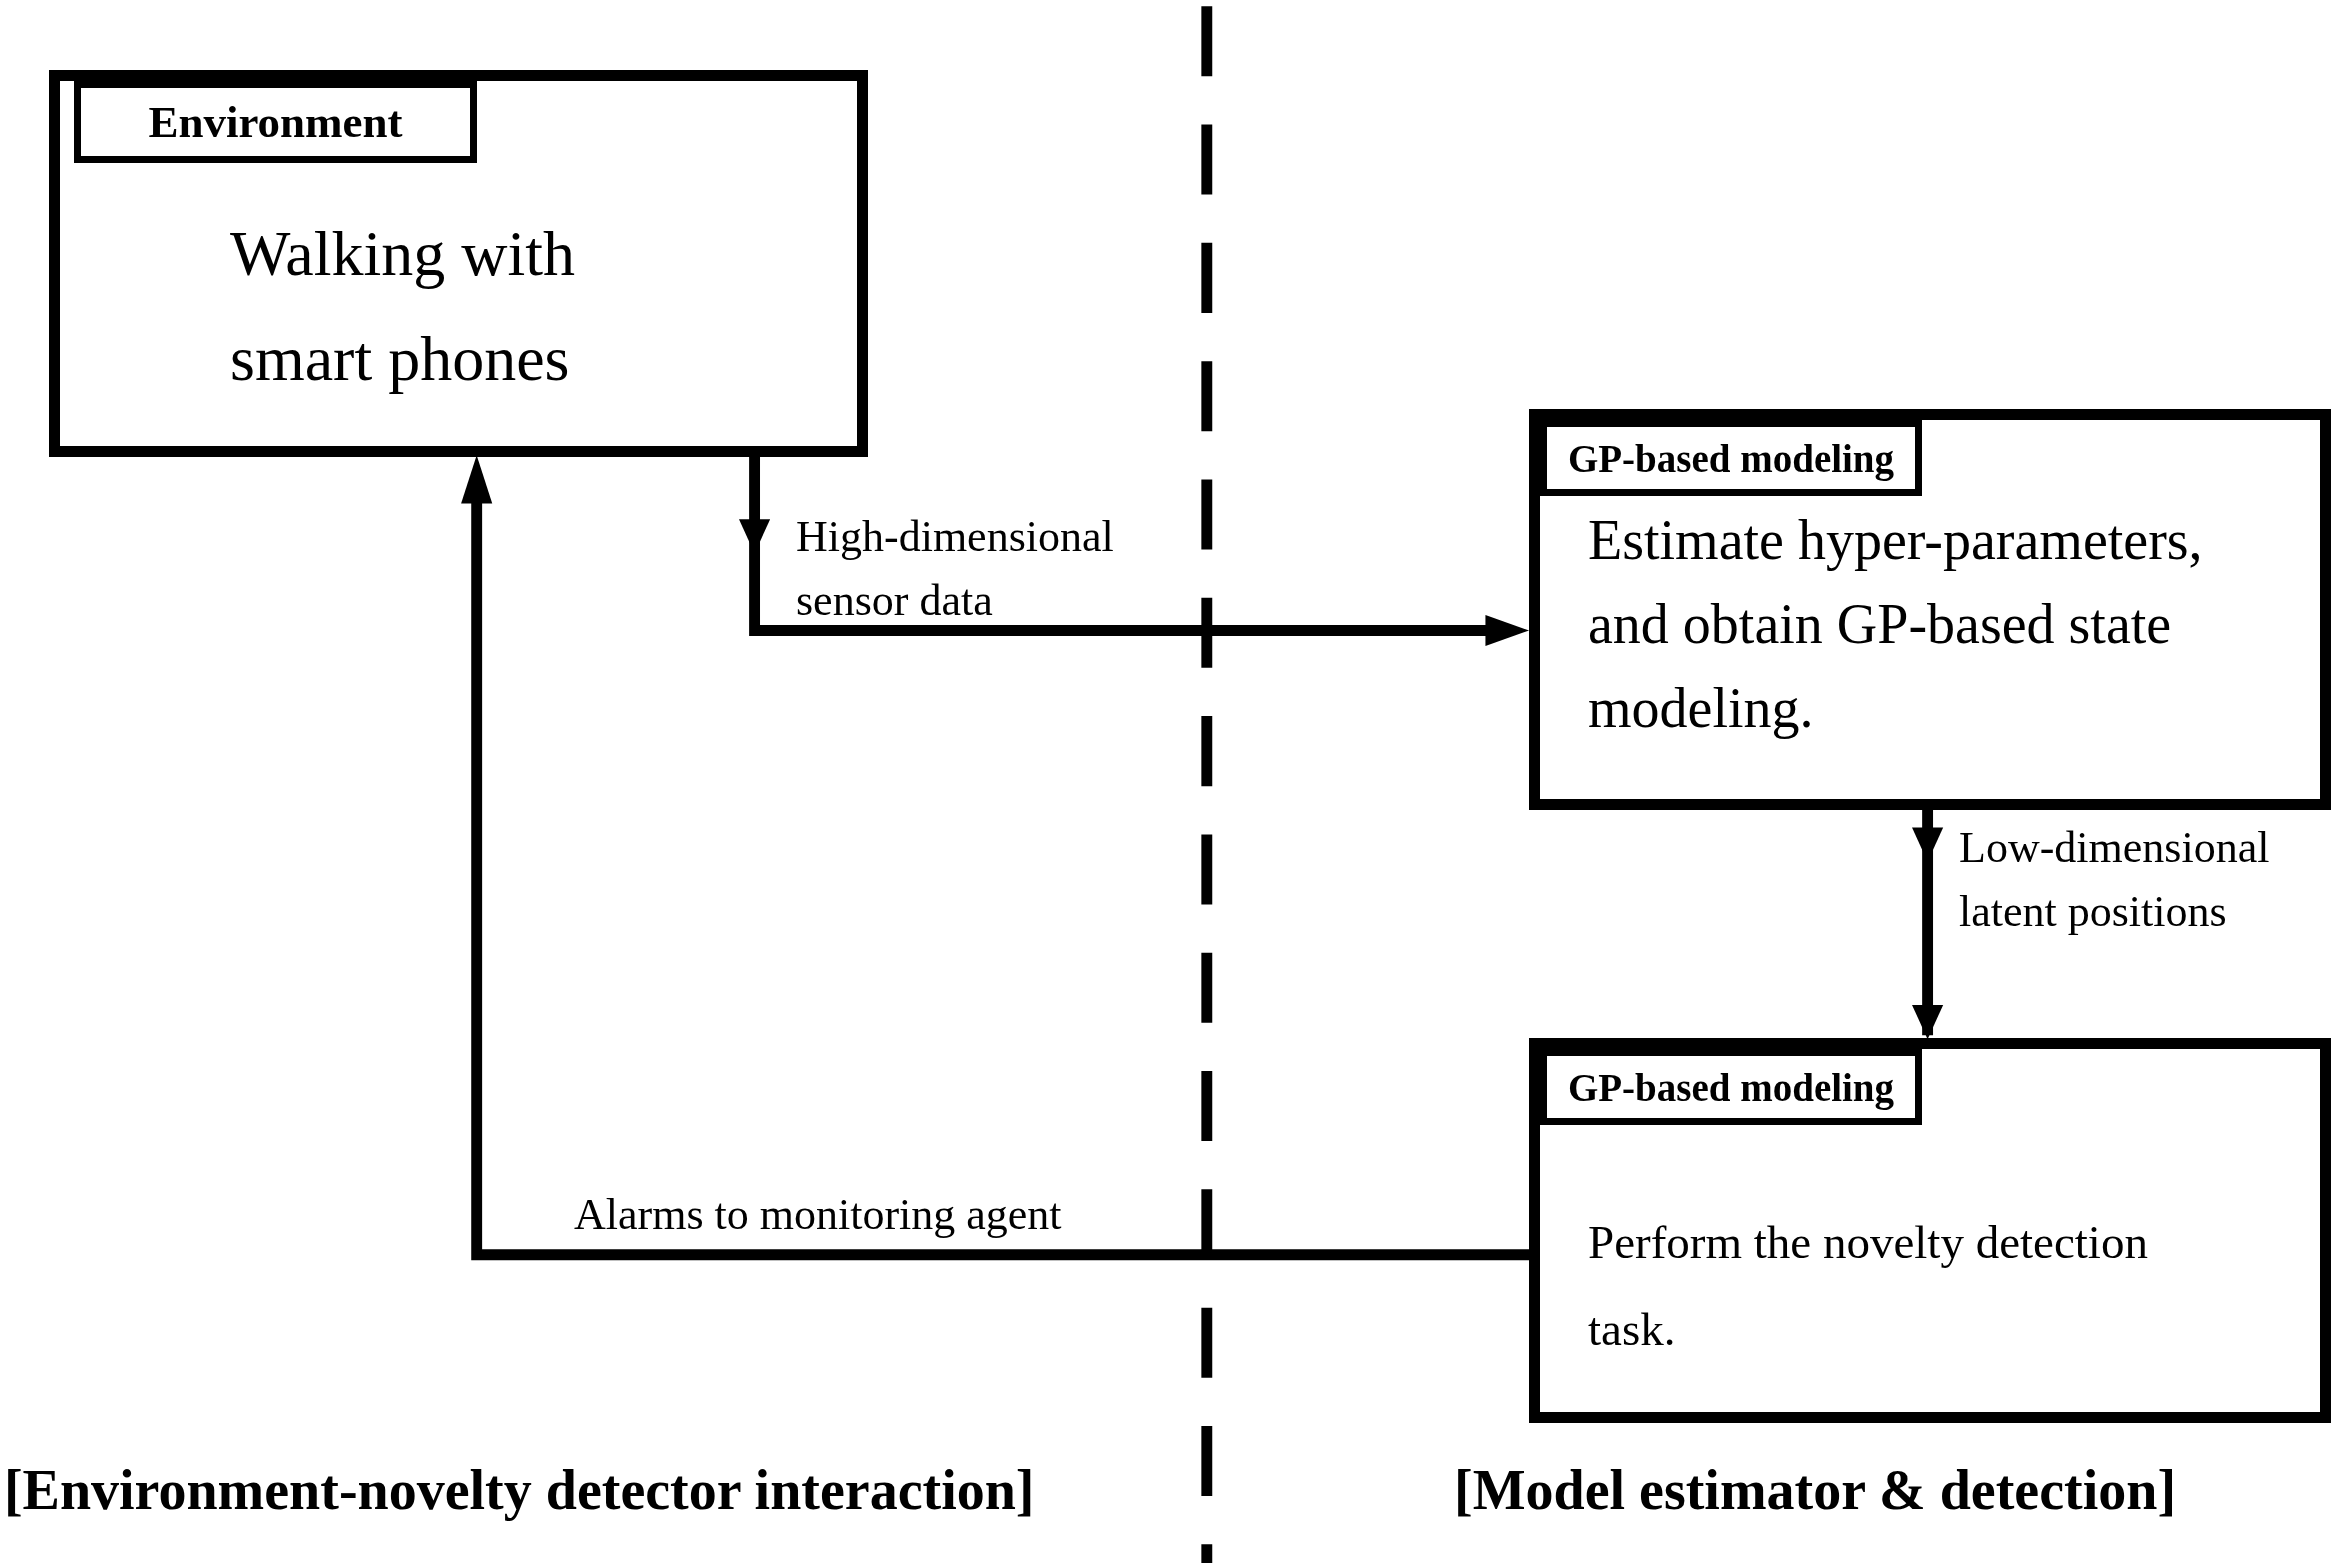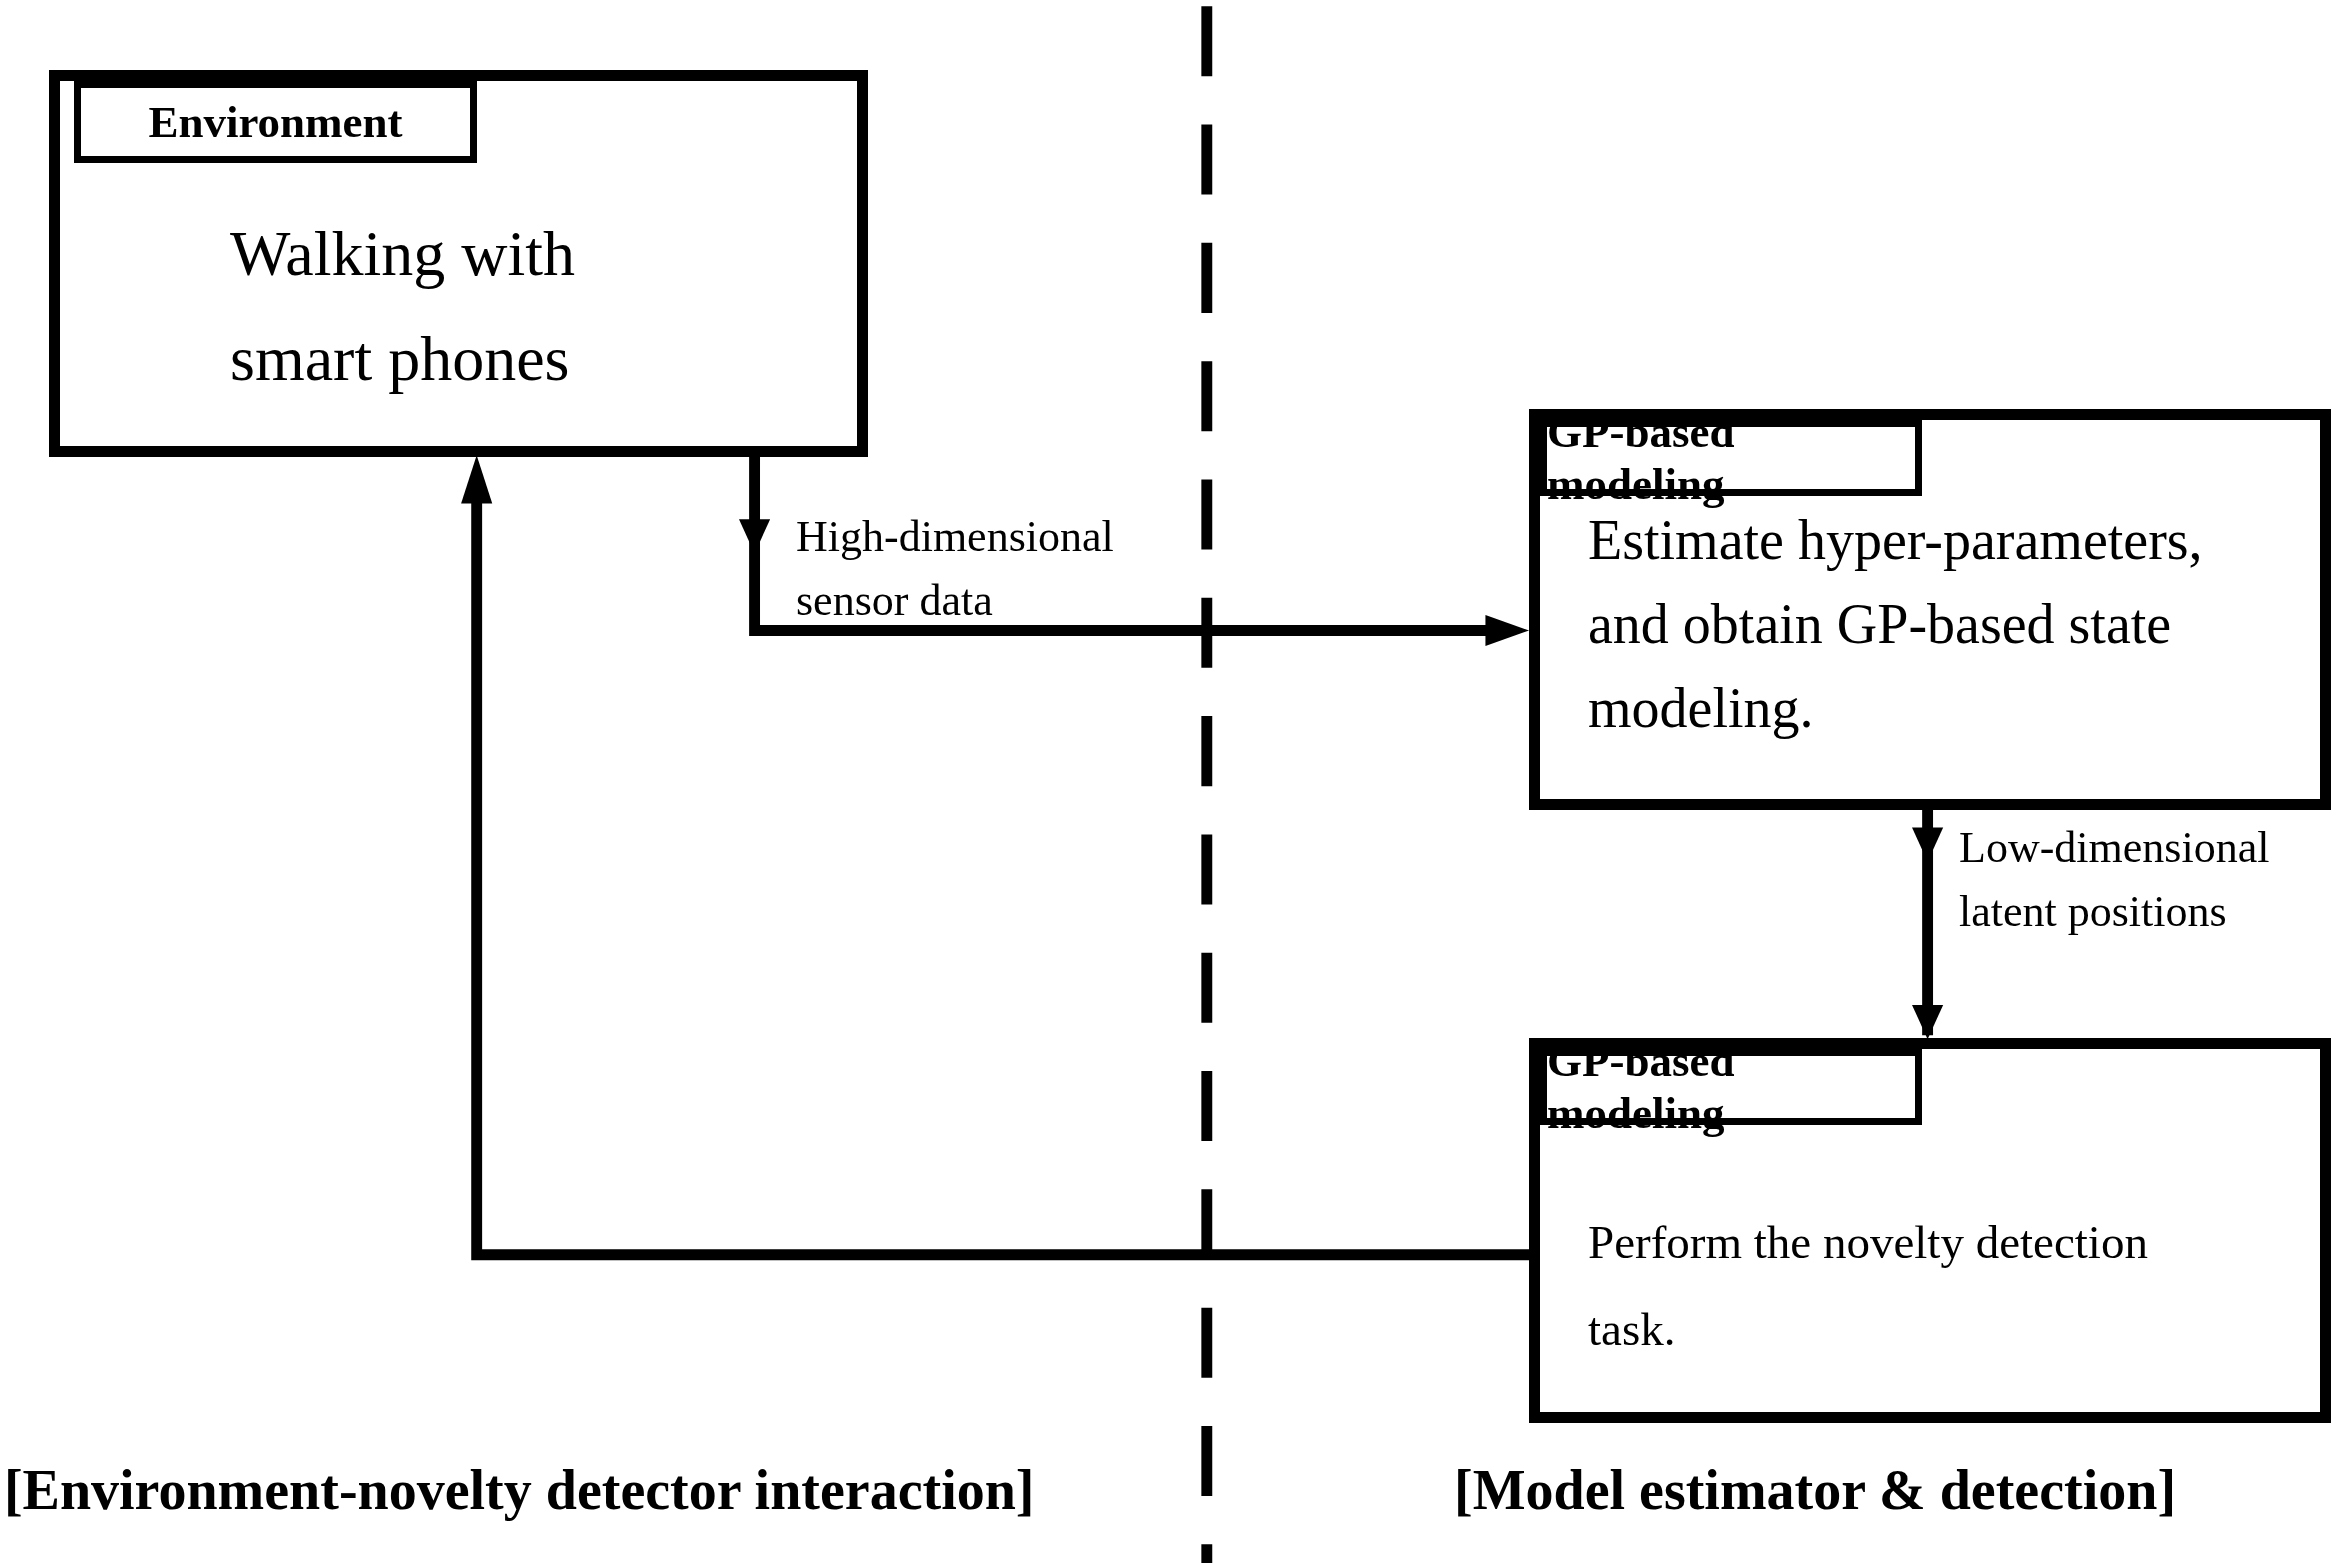--- a/index.html
+++ b/index.html
@@ -24,21 +24,21 @@
     position:absolute;
     border:7px solid #000000;
     background:#ffffff;
     box-sizing:border-box;
     display:flex;
     align-items:center;
     justify-content:center;
     font-weight:bold;
   }
   .tab-env{font-size:45px;}
-  .tab-gp{font-size:45px;}
+  .tab-gp{font-size:39px;}
   .body-text{position:absolute;white-space:nowrap;}
   .env-body{font-size:64px;line-height:105px;}
   .gp-body{font-size:56px;line-height:84px;}
   .det-body{font-size:47px;line-height:87px;}
   .arrow-label{position:absolute;font-size:44px;line-height:64px;white-space:nowrap;}
   .caption{
     position:absolute;
     font-size:56px;
     font-weight:bold;
     white-space:nowrap;
@@ -97,18 +97,21 @@
   <div class="arrow-label" style="left:796px; top:505px;">
     <div>High-dimensional</div>
     <div>sensor data</div>
   </div>
 
   <div class="arrow-label" style="left:1959px; top:816px;">
     <div>Low-dimensional</div>
     <div>latent positions</div>
   </div>
 
+  <div class="arrow-label" style="left:574px; top:1183px;">
+    <div>Alarms to monitoring agent</div>
+  </div>
 
   <div class="caption" style="left:3.9px; top:1458px;">[Environment-novelty detector interaction]</div>
   <div class="caption" style="left:1454px; top:1458px;">[Model estimator &amp; detection]</div>
 
 </div>
 
 
 </body></html>

